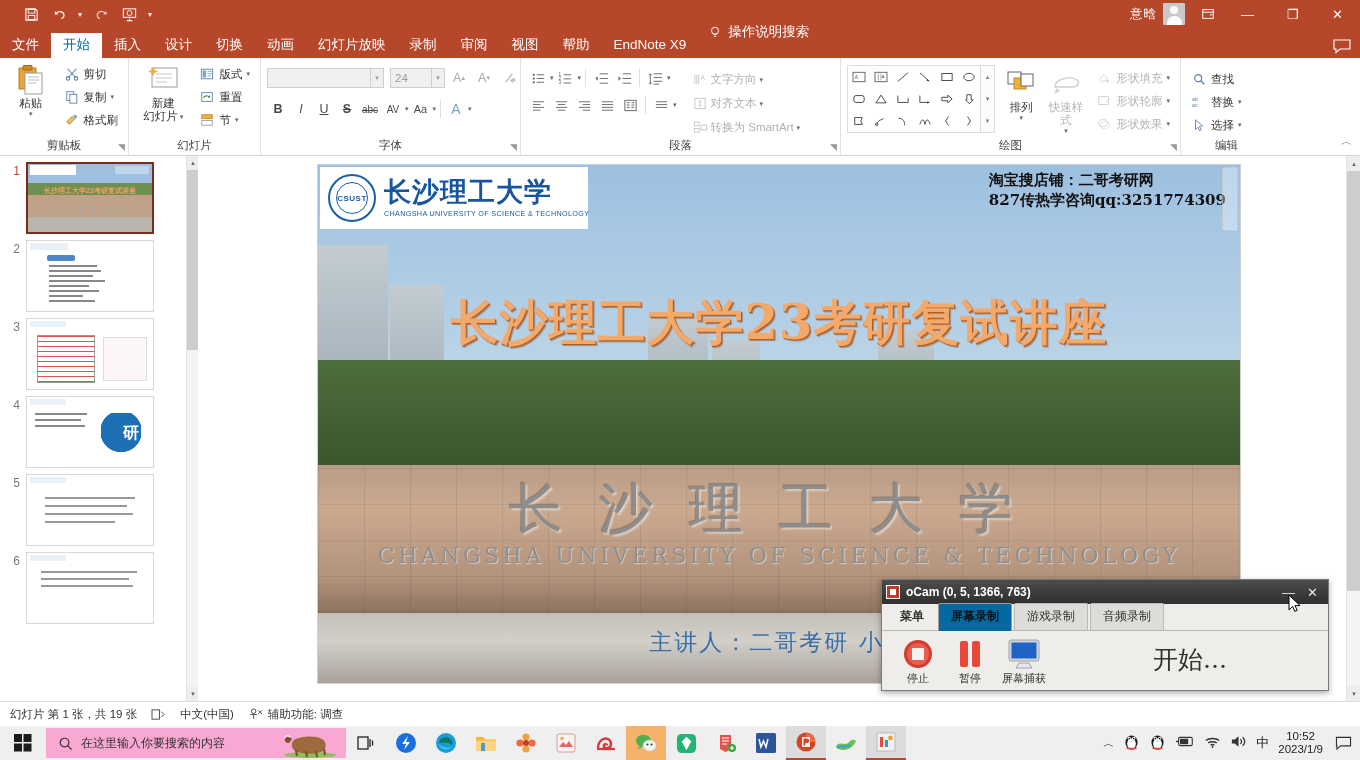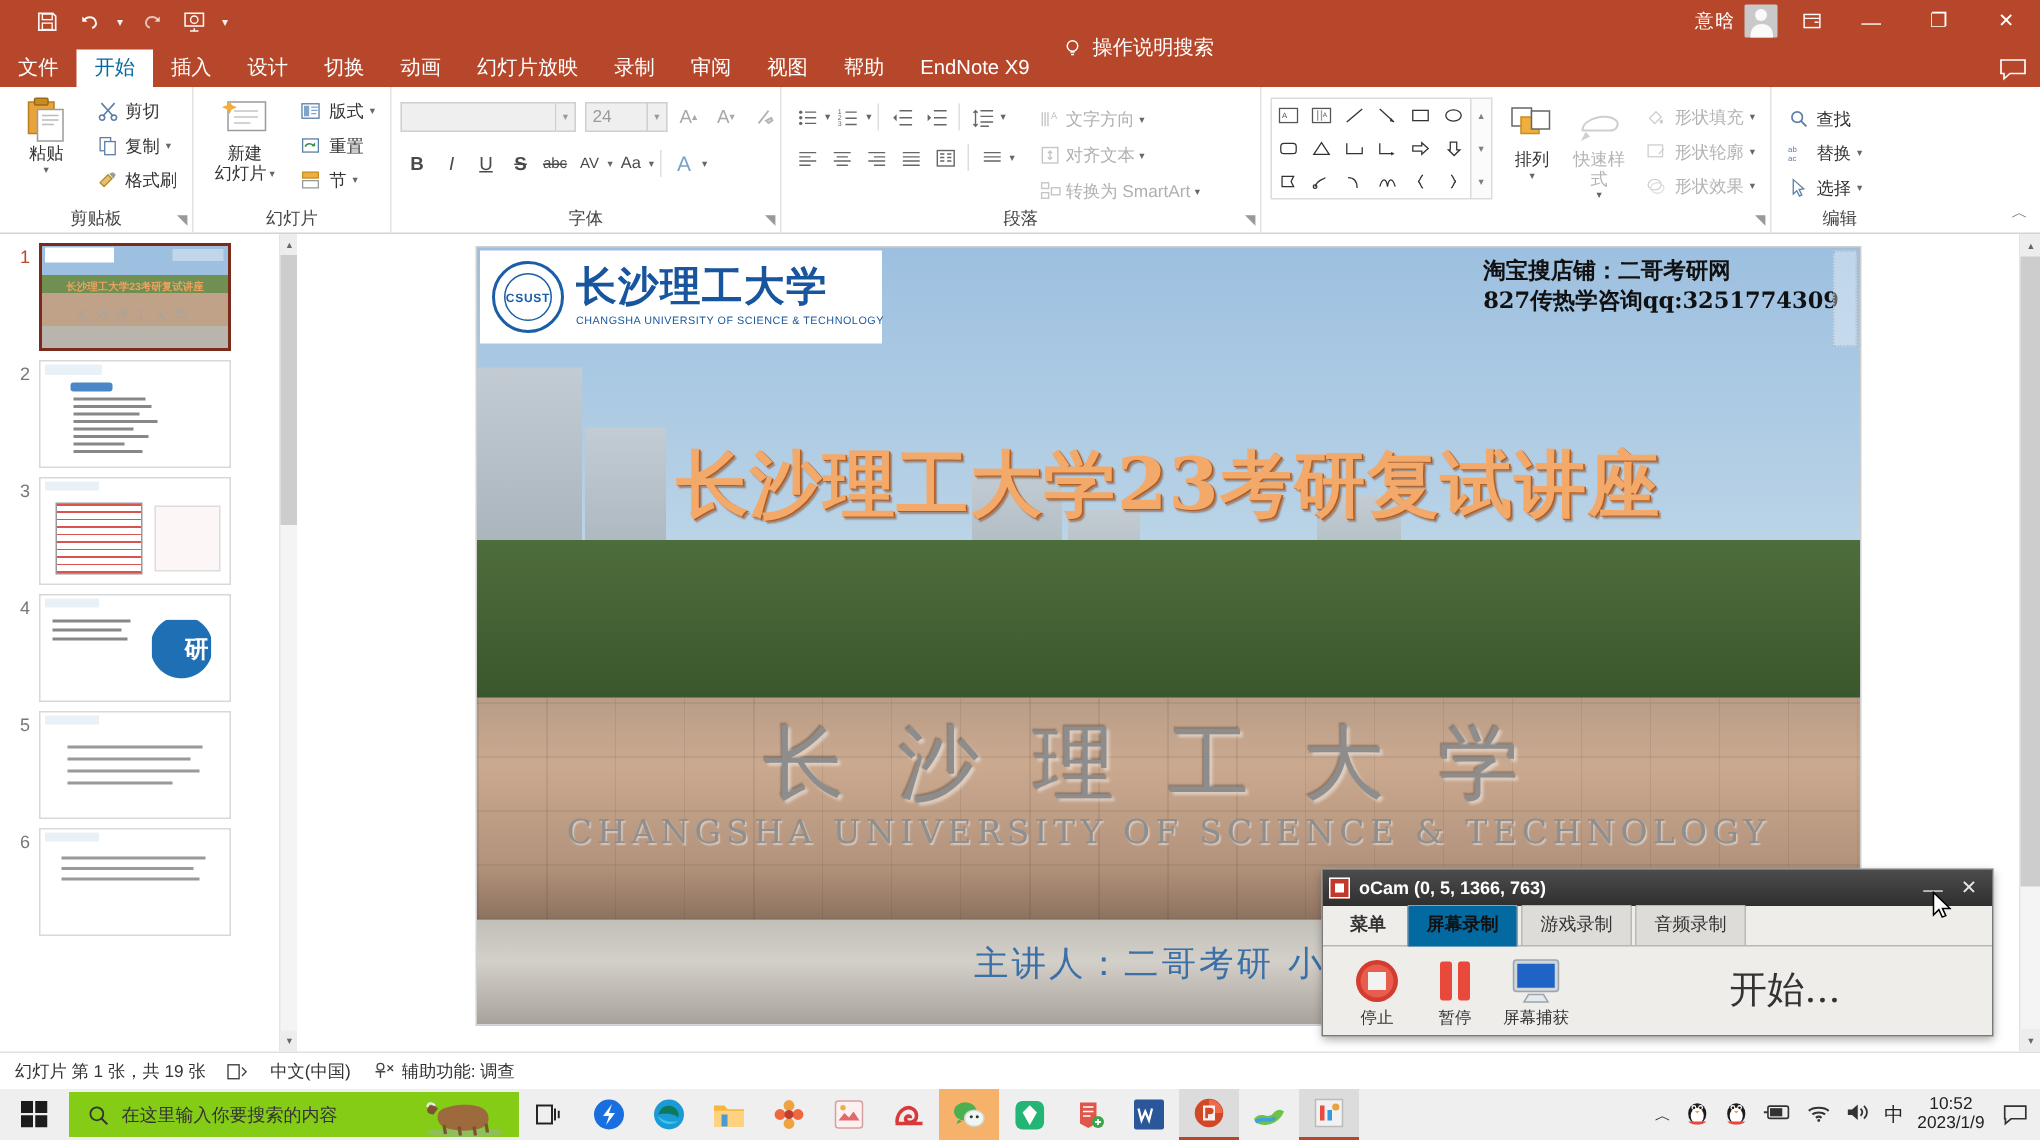--- a/index.html
+++ b/index.html
@@ -190,21 +190,21 @@
   .ocam-tab.plain { border:none; background:transparent; font-weight:bold;}
   .ocam-body { display:flex; align-items:flex-start; padding:6px 0 0 10px; height:60px; }
   .oc-btn { width:52px; display:flex; flex-direction:column; align-items:center; font-size:11px; color:#333;}
   .oc-btn .gi { height:34px; display:flex; align-items:center; justify-content:center;}
   .oc-status { flex:1; text-align:center; font-size:25px; color:#333; padding-top:6px; font-family:"DejaVu Serif", serif;}
   .cursor { position:absolute; left:1288px; top:594px; width:13px; height:19px; }
 
   
   .taskbar { position:absolute; left:0; top:726px; width:1360px; height:34px; background:#efefef; display:flex; align-items:center;}
   .start { width:46px; height:34px; display:flex; align-items:center; justify-content:center;}
-  .searchbox { width:300px; height:30px; background:#84cc16; display:flex; align-items:center; gap:8px;
+  .searchbox { width:300px; height:30px; background:#f9a8d4; display:flex; align-items:center; gap:8px;
                padding-left:12px; font-size:12px; color:#333; position:relative; overflow:hidden;}
   .cow { position:absolute; right:6px; top:2px; width:64px; height:28px; }
   .tb-ico { width:40px; height:34px; display:flex; align-items:center; justify-content:center; }
   .tb-ico.hl { background:#f6b26b; }
   .tb-ico.act { background:#dcdcdc; border-bottom:2px solid #b7472a;}
   .tray { margin-left:auto; display:flex; align-items:center; gap:9px; padding-right:6px; font-size:12px; color:#222;}
   .clock { text-align:center; line-height:1.15; font-size:11.5px; }
   .notif { width:22px; height:22px; display:flex; align-items:center; justify-content:center;}
   .ime { font-size:13px; }
 </style>
@@ -699,20 +699,21 @@
                 <svg width="14" height="14" viewBox="0 0 16 16">
                   <ellipse cx="7" cy="7" rx="5" ry="4" fill="none" stroke="#cfcfcf"></ellipse>
                   <ellipse cx="9" cy="9.5" rx="5" ry="4" fill="none" stroke="#e0e0e0"></ellipse>
                 </svg>
               </span>
             <span>形状效果</span>
             <span class="caret">▾</span>
           </div>
         </div>
       </div>
+      <div class="glabel">绘图</div>
       <div class="dlg">◥</div>
     </div>
 
     <div class="rgroup" style="width:92px">
       <div class="rbody" style="padding-top:5px">
         <div class="smallcol">
           <div class="sbtn">
             <span class="ic">
                 <svg width="14" height="14" viewBox="0 0 16 16">
                   <circle cx="7" cy="7" r="4" fill="none" stroke="#5a7fa8" stroke-width="1.3"></circle>

